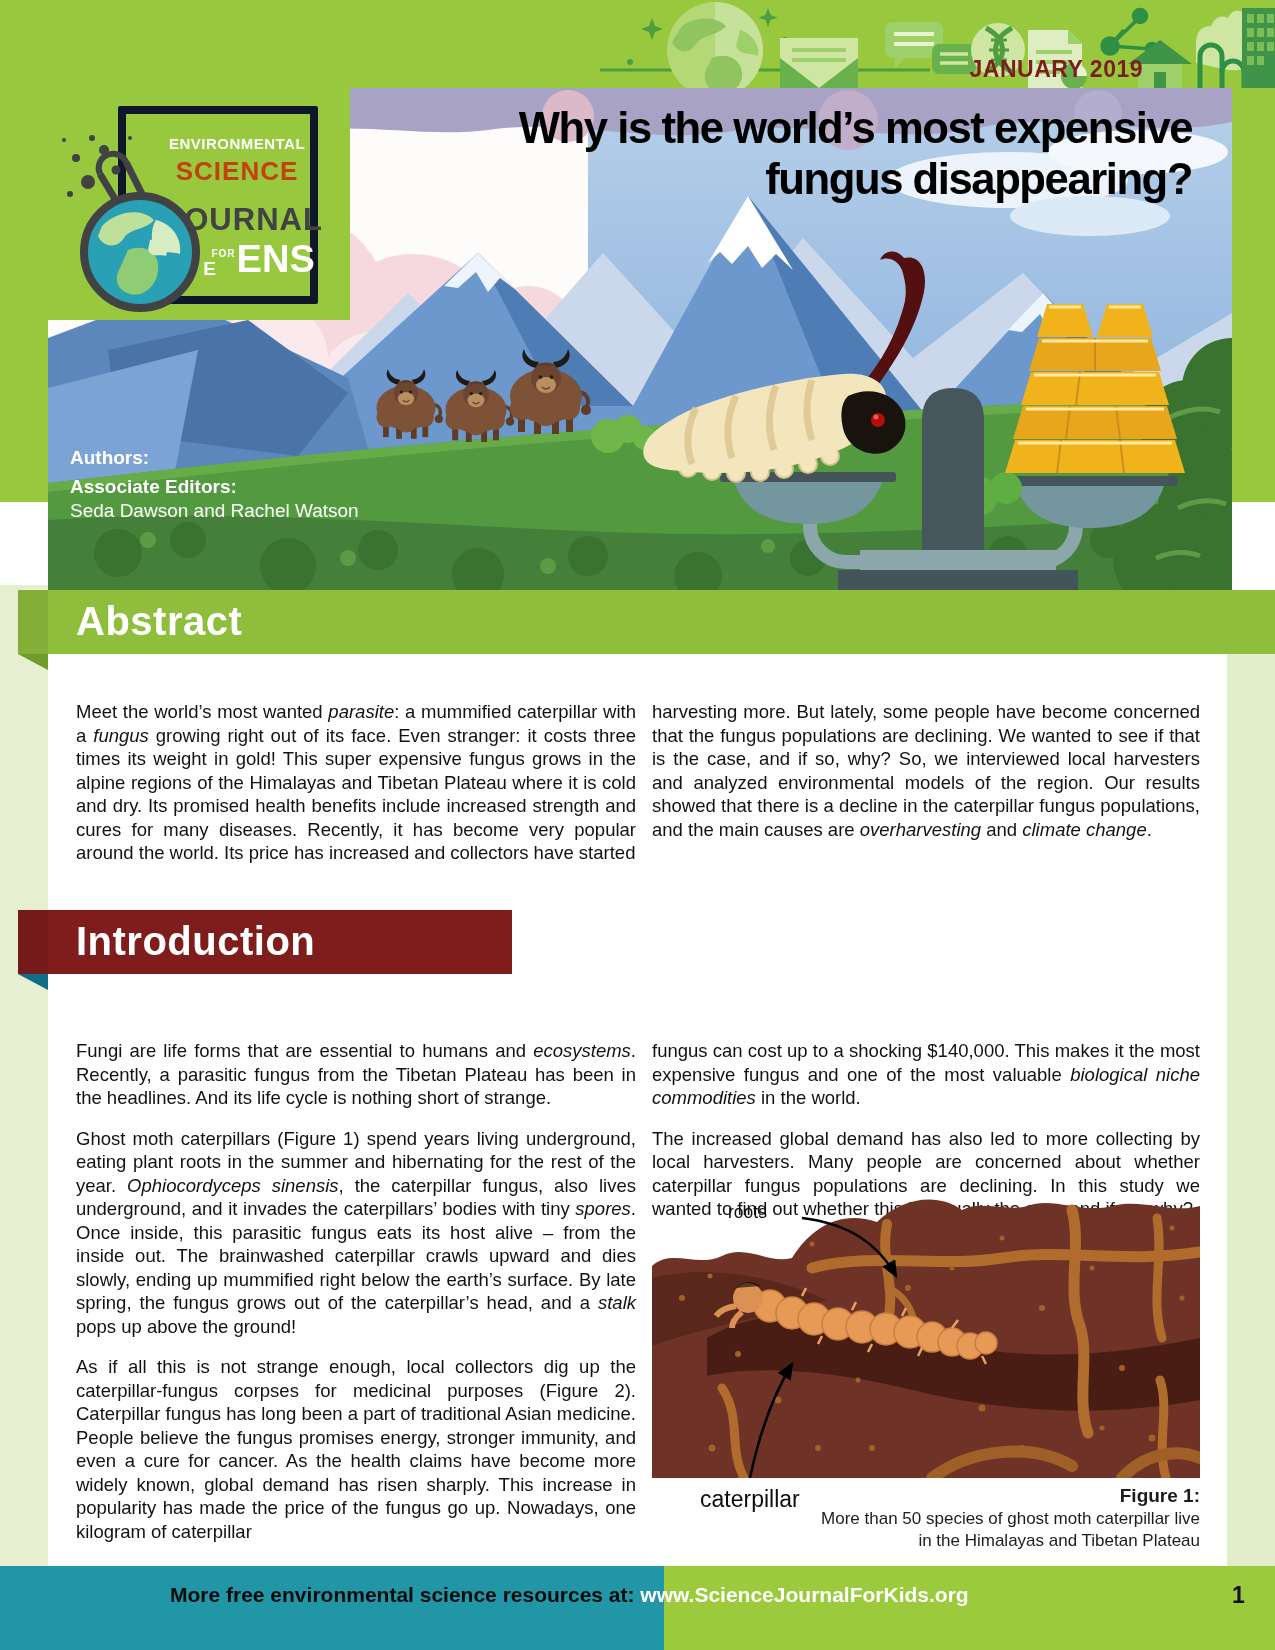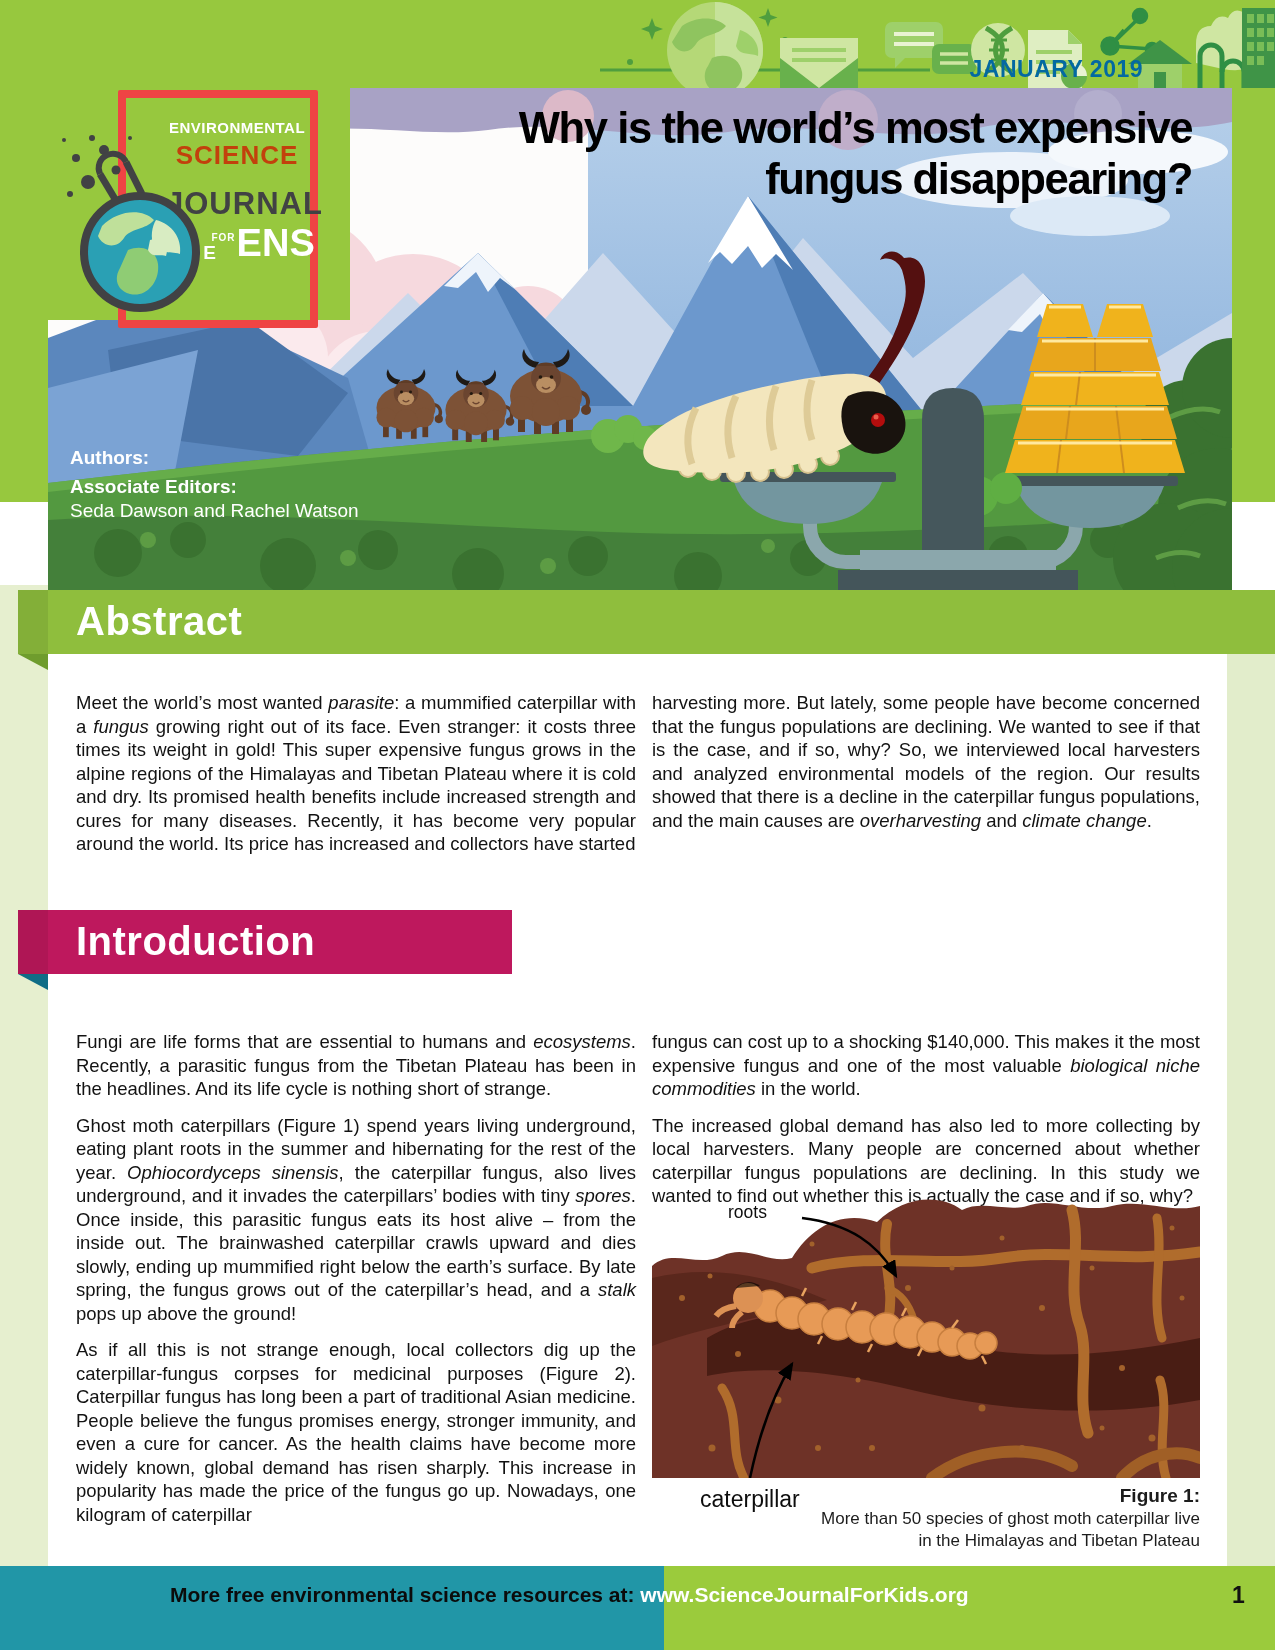--- a/index.html
+++ b/index.html
@@ -2,66 +2,66 @@
 <html><head>
 <meta charset="utf-8">
 <style>
   html,body{margin:0;padding:0;background:#fff;}
   .page{position:relative;width:1275px;height:1650px;background:#ffffff;
         font-family:"Liberation Sans",sans-serif;overflow:hidden;}
 
   
   .top-banner{position:absolute;left:0;top:0;width:1275px;height:502px;background:#97c83e;}
   .issue-date{position:absolute;top:56px;right:132px;font-size:23px;font-weight:bold;
-              letter-spacing:.5px;color:#0369a1;z-index:6;}
+              letter-spacing:.5px;color:#7f1d1d;z-index:6;}
   .icon-strip{position:absolute;right:0;top:0;z-index:5;}
 
   
   .hero{position:absolute;left:48px;top:88px;width:1184px;height:620px;z-index:2;}
   .hero svg.scene{position:absolute;left:0;top:0;}
   .lime-patch{position:absolute;left:0;top:0;width:302px;height:232px;background:#97c83e;}
   .hero-title{position:absolute;top:14px;right:40px;text-align:right;color:#000;
               font-weight:bold;font-size:45px;line-height:51px;letter-spacing:-1.5px;
               transform:scaleX(.97);transform-origin:right top;white-space:nowrap;}
   .authors-block{position:absolute;left:22px;top:358px;color:#fff;font-size:19px;line-height:24px;}
   .authors-block .lbl{font-weight:bold;}
   .authors-block .gap{height:5px;}
 
   
-  .logo-box{position:absolute;left:118px;top:90px;width:200px;height:238px;
-            border:8px solid #ef4444;border-radius:2px;box-sizing:border-box;z-index:4;}
+  .logo-box{position:absolute;left:118px;top:106px;width:200px;height:198px;
+            border:8px solid #0f172a;border-radius:2px;box-sizing:border-box;z-index:4;}
   .logo-text{position:absolute;left:40px;top:22px;right:2px;text-align:center;line-height:1;}
   .logo-env{font-size:15px;font-weight:bold;color:#fff;letter-spacing:.5px;}
   .logo-science{font-size:26px;font-weight:bold;color:#c2410c;letter-spacing:1px;margin-top:7px;}
   .logo-journal{font-size:31px;font-weight:bold;color:#414244;letter-spacing:1px;margin-top:20px;}
   .logo-teens{margin-top:5px;color:#fff;font-weight:bold;display:flex;justify-content:center;align-items:flex-end;}
   .logo-teens .big{font-size:38px;}
   .logo-teens .stack{display:inline-flex;flex-direction:column;align-items:center;margin:0 1px;}
   .logo-teens .for{font-size:10px;letter-spacing:1px;margin-left:28px;}
   .logo-teens .smalle{font-size:19px;}
   .flask{position:absolute;left:58px;top:130px;z-index:5;}
 
   
   .strip-left{position:absolute;left:0;top:585px;width:48px;height:981px;background:#e6efcf;z-index:1;}
   .strip-right{position:absolute;left:1227px;top:654px;width:48px;height:912px;background:#e2edcb;z-index:1;}
 
   
   .band{position:absolute;left:18px;height:64px;z-index:3;color:#fff;}
   .band .hd{padding-left:58px;font-size:40px;font-weight:bold;line-height:62px;letter-spacing:.5px;}
   .band::before{content:"";position:absolute;left:0;top:0;width:30px;height:100%;background:rgba(0,0,0,.08);}
   .band-abstract{top:590px;right:0;background:#8fbe3d;}
-  .band-intro{top:910px;width:494px;background:#be185d;}
+  .band-intro{top:910px;width:494px;background:#7f1d1d;}
   .fold{position:absolute;left:18px;width:30px;height:16px;z-index:2;
         clip-path:polygon(0 0,100% 0,100% 100%);}
   .fold-abstract{top:654px;background:#6f9c2d;}
   .fold-intro{top:974px;background:#0f6d86;}
 
   
   .col{position:absolute;text-align:justify;font-size:18.5px;line-height:23.5px;color:#121212;}
-  .col p{margin:8px 0 13px 0;}
+  .col p{margin:17px 0 13px 0;}
   .abs-col1{left:76px;top:683px;width:560px;}
   .abs-col2{left:652px;top:683px;width:548px;}
   .intro-col1{left:76px;top:1022px;width:560px;}
   .intro-col2{left:652px;top:1022px;width:548px;}
 
   
   .figure-wrap{position:absolute;left:652px;top:1148px;width:548px;height:330px;z-index:2;}
   .fig-label{position:absolute;font-size:17.5px;color:#0d0d0d;}
   .lbl-roots{left:76px;top:54px;}
   .lbl-caterpillar{position:absolute;left:700px;top:1486px;font-size:23px;color:#0d0d0d;z-index:2;}

